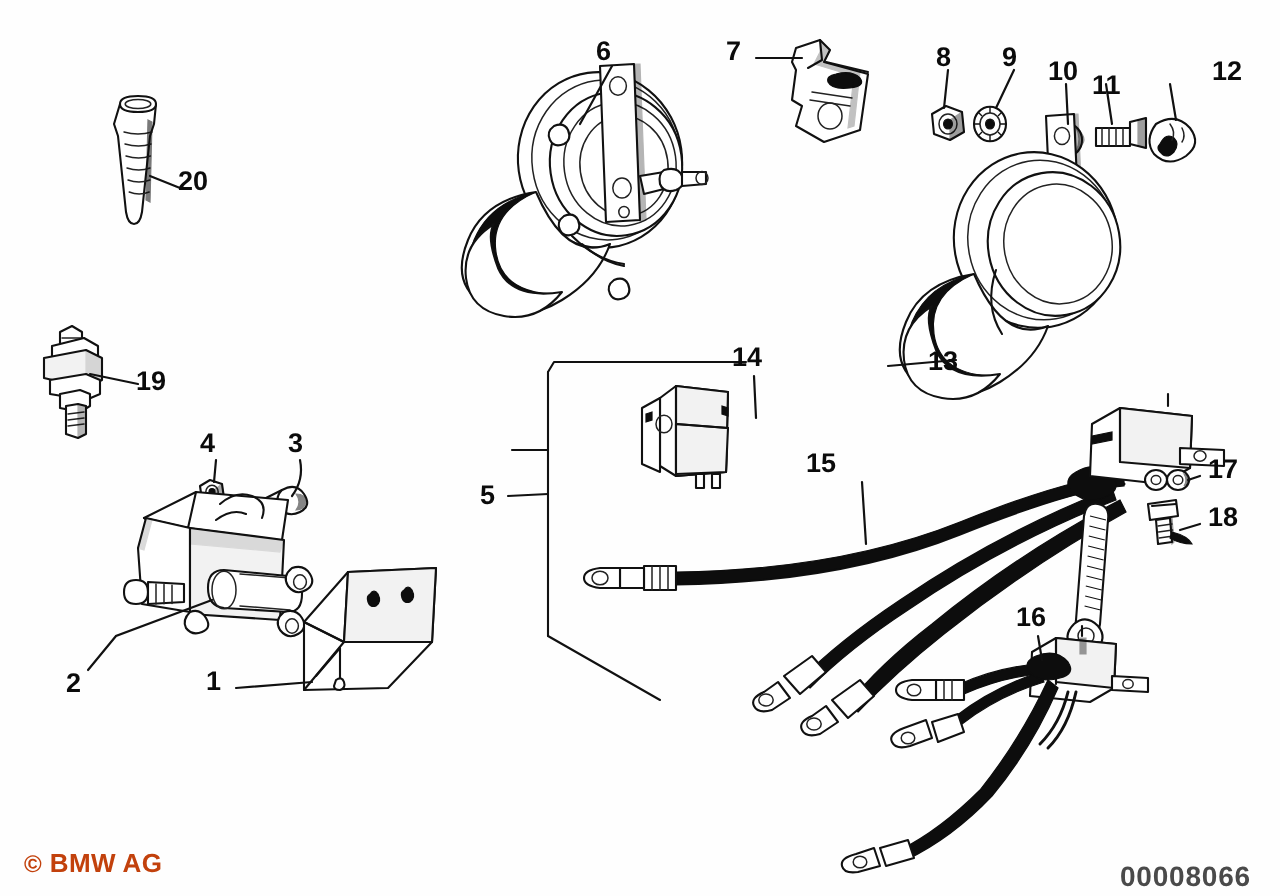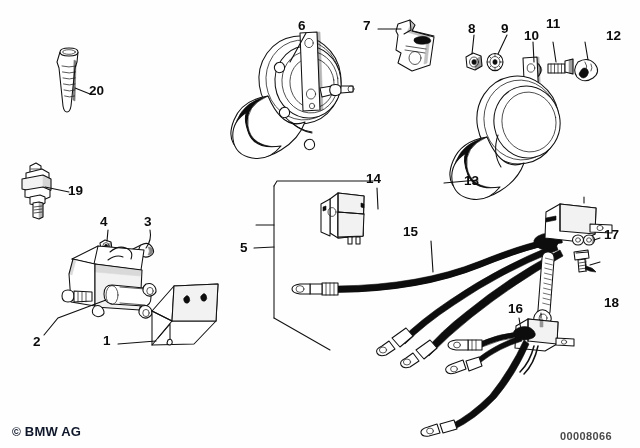--- a/index.html
+++ b/index.html
@@ -10,27 +10,27 @@
     background:#fefefe;
   }
   #sheet{position:absolute;inset:0;width:640px;height:448px;}
   svg.layer{position:absolute;left:0;top:0;width:640px;height:448px;}
   .callout{
     position:absolute;font-weight:bold;font-size:13.5px;color:#0b0b0b;
     letter-spacing:0px;line-height:1;white-space:nowrap;
   }
   .footer-logo{
     position:absolute;left:12px;top:424px;
-    font-size:13px;font-weight:bold;color:#0f172a;
+    font-size:13px;font-weight:bold;color:#c2410c;
     letter-spacing:.2px;white-space:nowrap;
   }
   .footer-logo .cmark{font-size:12px;font-weight:bold;}
   .docnum{
     position:absolute;left:560px;top:430px;
-    font-size:11px;font-weight:bold;color:#4a4a4a;letter-spacing:.4px;
+    font-size:14px;font-weight:bold;color:#4a4a4a;letter-spacing:.4px;
   }
 </style>
 </head>
 <body>
 
 <div id="sheet">
 
   <svg class="layer" viewBox="0 0 640 448">
     <defs>
       <style>
@@ -379,28 +379,28 @@
   <div class="callout" style="left:103px;top:334px;">1</div>
   <div class="callout" style="left:33px;top:335px;">2</div>
   <div class="callout" style="left:144px;top:215px;">3</div>
   <div class="callout" style="left:100px;top:215px;">4</div>
   <div class="callout" style="left:240px;top:241px;">5</div>
   <div class="callout" style="left:298px;top:19px;">6</div>
   <div class="callout" style="left:363px;top:19px;">7</div>
   <div class="callout" style="left:468px;top:22px;">8</div>
   <div class="callout" style="left:501px;top:22px;">9</div>
   <div class="callout" style="left:524px;top:29px;text-align:center;">10</div>
-  <div class="callout" style="left:546px;top:17px;text-align:right;">11</div>
+  <div class="callout" style="left:546px;top:36px;text-align:right;">11</div>
   <div class="callout" style="left:578px;top:29px;margin-left:28px;">12</div>
   <div class="callout" style="left:424px;top:174px;margin-left:40px;">13</div>
   <div class="callout" style="left:366px;top:172px;text-align:right;">14</div>
   <div class="callout" style="left:403px;top:225px;">15</div>
   <div class="callout" style="left:508px;top:302px;">16</div>
   <div class="callout" style="left:604px;top:228px;">17</div>
-  <div class="callout" style="left:604px;top:252px;margin-top:44px;">18</div>
+  <div class="callout" style="left:604px;top:252px;">18</div>
   <div class="callout" style="left:68px;top:184px;">19</div>
   <div class="callout" style="left:89px;top:84px;">20</div>
 
   <div class="footer-logo">
     <span class="cmark">©</span>
     <span>BMW AG</span>
   </div>
   <div class="docnum">00008066</div>
 
 </div>

